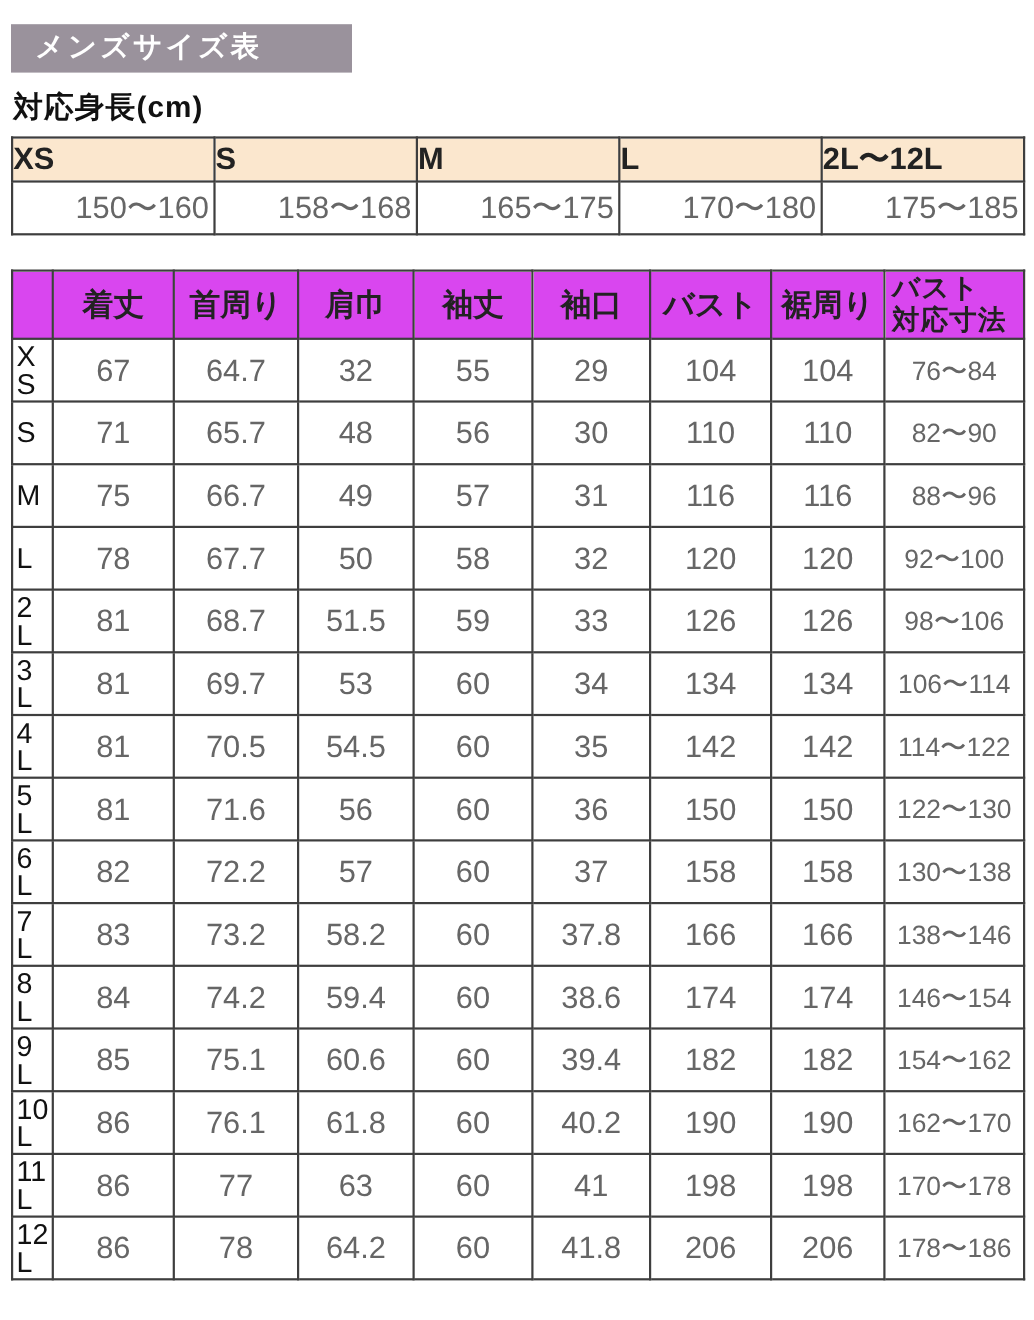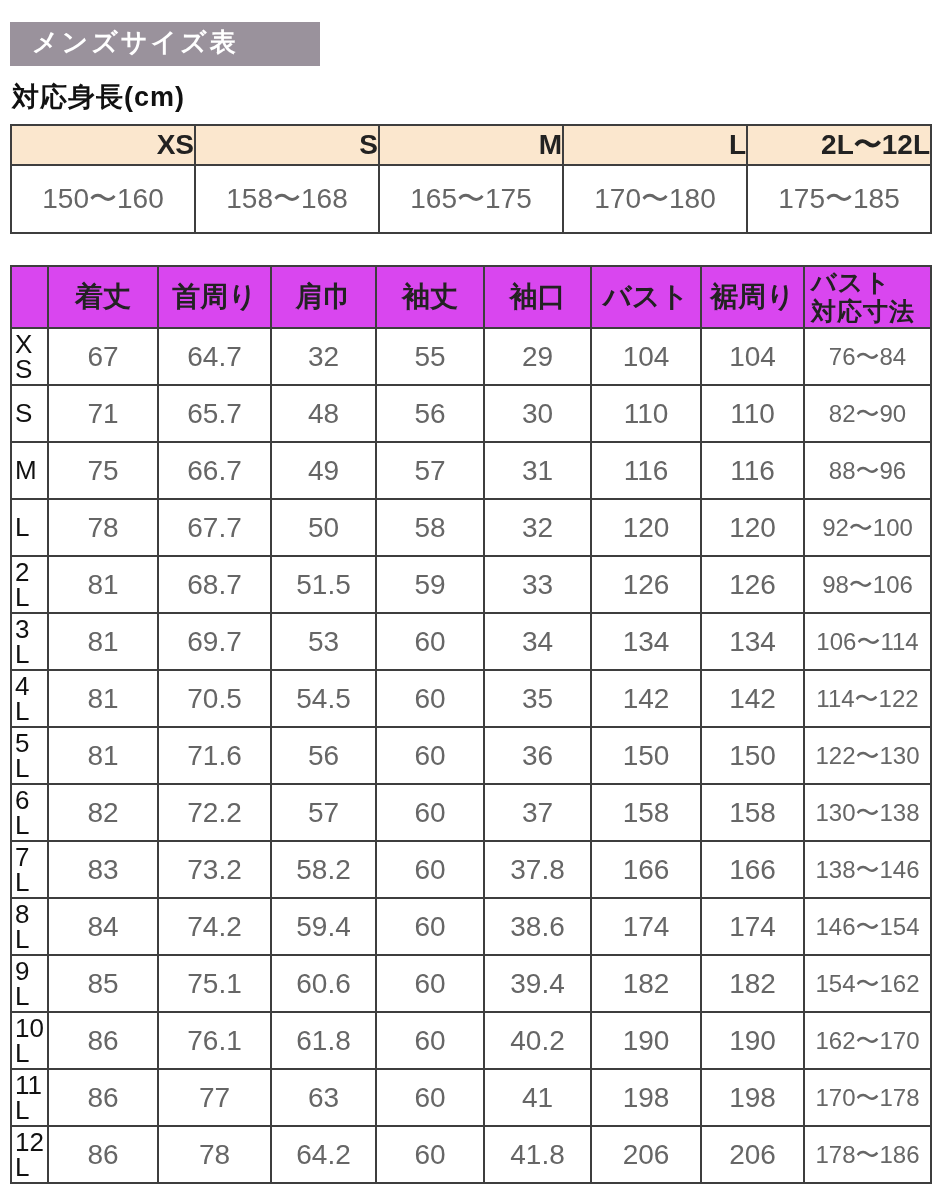--- a/index.html
+++ b/index.html
@@ -44,29 +44,29 @@
     box-sizing: border-box;
     overflow: hidden;
   }
   
   .height-table thead th {
     background: #fbe7ce;
     color: #222222;
     font-size: 28px;
     font-weight: 600;
     height: 35px;
-    text-align: right;
+    text-align: left;
     padding: 0;
   }
   .height-table tbody td {
     color: #666666;
     font-size: 28px;
-    text-align: center;
+    text-align: right;
     height: 45px;
-    padding: 14px;
+    padding: 4px;
   }
   
   .size-table {
     margin-top: 31px;
   }
   .size-table thead th {
     background: #d946ef;
     color: #222222;
     font-size: 28px;
     font-weight: 600;

